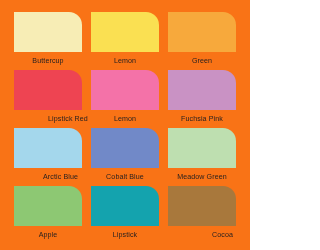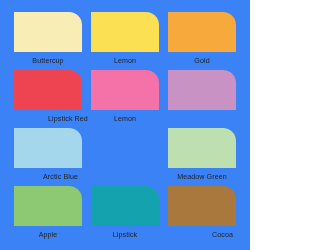--- a/index.html
+++ b/index.html
@@ -52,55 +52,60 @@
     line-height: 9px;
     color: #231f20;
     text-align: center;
     letter-spacing: 0.1px;
     white-space: nowrap;
   }
 </style>
 </head>
 <body>
 
-<div id="swatch-chart" style="background-color: #3b82f6;">
+<div id="swatch-chart" style="background-color: #f97316;">
 
   <div class="swatch-row">
     <div class="swatch-cell">
       <div class="swatch-chip" style="background-color: rgb(247, 237, 181);"></div>
       <div class="swatch-label" style="color: rgb(35, 31, 32);">Buttercup</div>
     </div>
     <div class="swatch-cell">
       <div class="swatch-chip" style="background-color: rgb(250, 224, 82);"></div>
       <div class="swatch-label" style="color: rgb(35, 31, 32);">Lemon</div>
     </div>
     <div class="swatch-cell">
       <div class="swatch-chip" style="background-color: rgb(247, 169, 60);"></div>
-      <div class="swatch-label" style="color: rgb(35, 31, 32);">Gold</div>
+      <div class="swatch-label" style="color: rgb(35, 31, 32);">Green</div>
     </div>
   </div>
 
   <div class="swatch-row">
     <div class="swatch-cell">
       <div class="swatch-chip" style="background-color: rgb(238, 68, 82);"></div>
       <div class="swatch-label" style="color: rgb(35, 31, 32); margin-left: 40px;">Lipstick Red</div>
     </div>
     <div class="swatch-cell">
       <div class="swatch-chip" style="background-color: rgb(244, 114, 168);"></div>
       <div class="swatch-label" style="color: rgb(35, 31, 32);">Lemon</div>
     </div>
     <div class="swatch-cell">
       <div class="swatch-chip" style="background-color: rgb(201, 146, 196);"></div>
+      <div class="swatch-label" style="color: rgb(35, 31, 32);">Fuchsia Pink</div>
     </div>
   </div>
 
   <div class="swatch-row">
     <div class="swatch-cell">
       <div class="swatch-chip" style="background-color: rgb(164, 215, 236);"></div>
       <div class="swatch-label" style="color: rgb(35, 31, 32); margin-left: 25px;">Arctic Blue</div>
+    </div>
+    <div class="swatch-cell">
+      <div class="swatch-chip" style="background-color: rgb(113, 137, 200);"></div>
+      <div class="swatch-label" style="color: rgb(35, 31, 32);">Cobalt Blue</div>
     </div>
     <div class="swatch-cell">
       <div class="swatch-chip" style="background-color: rgb(190, 223, 176);"></div>
       <div class="swatch-label" style="color: rgb(35, 31, 32);">Meadow Green</div>
     </div>
   </div>
 
   <div class="swatch-row">
     <div class="swatch-cell">
       <div class="swatch-chip" style="background-color: rgb(141, 200, 115);"></div>

